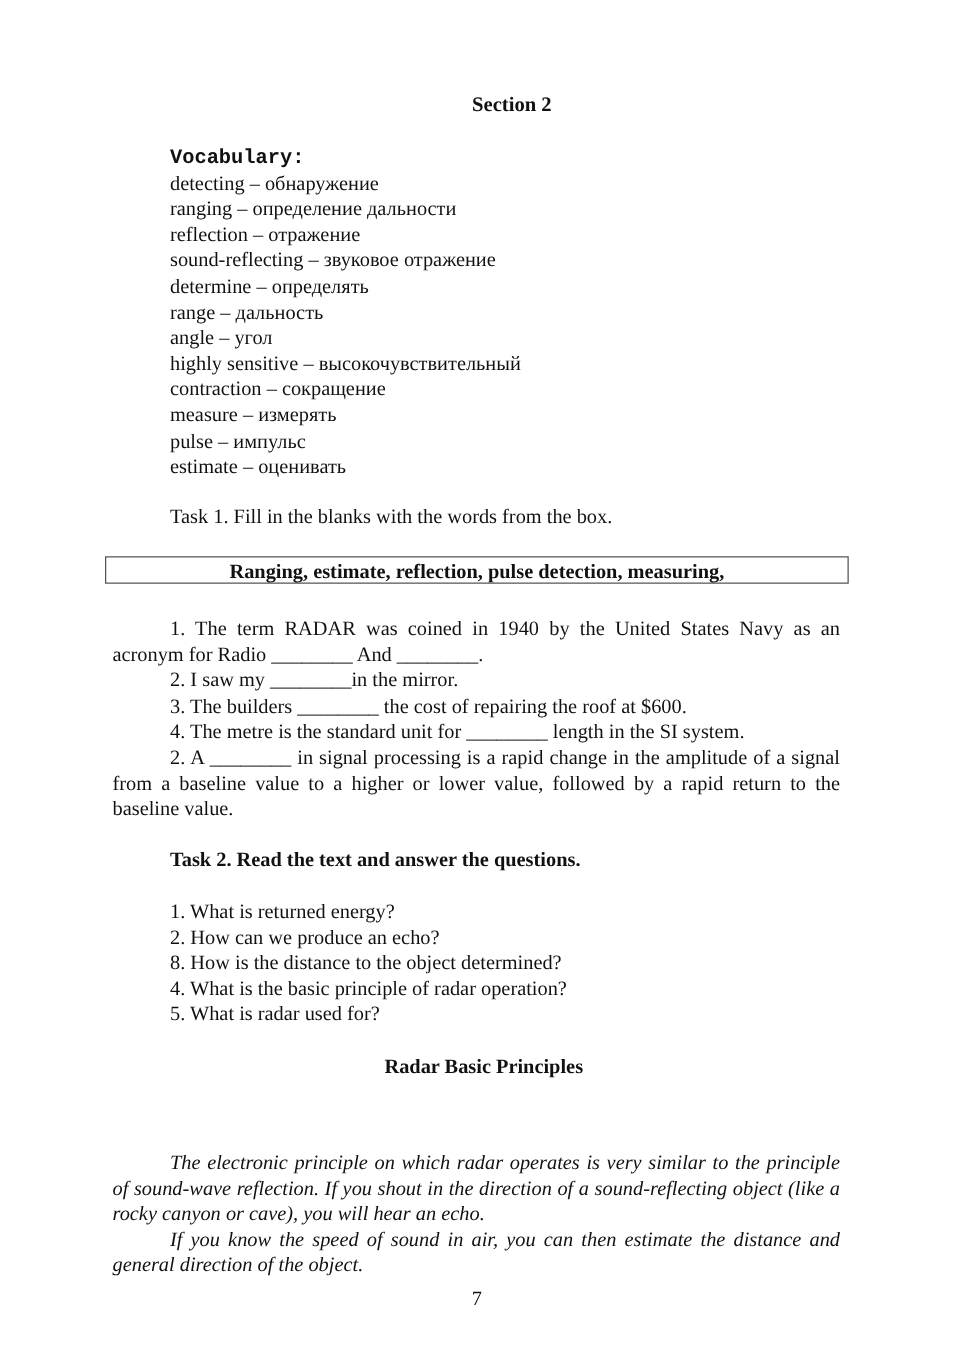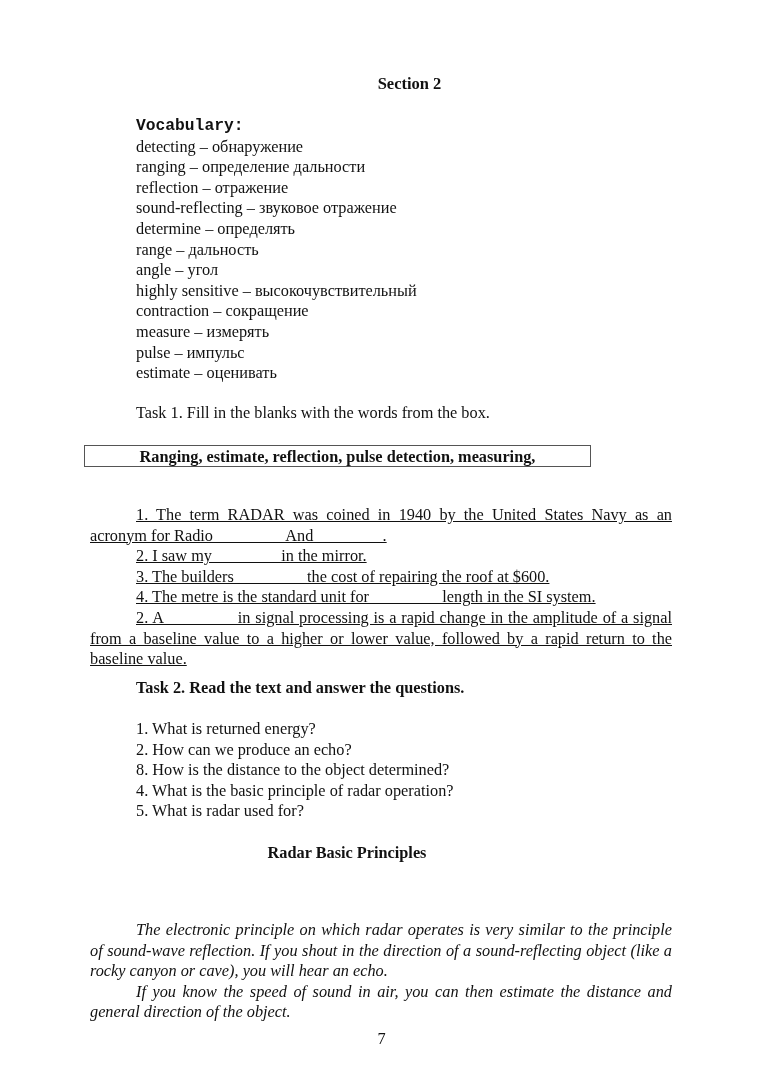--- a/index.html
+++ b/index.html
@@ -9,32 +9,32 @@
     color: #111111; font-size: 16.3px;
   }
   .page { position: absolute; left: 0; top: 0; width: 763px; height: 1080px; }
   .abs { position: absolute; white-space: nowrap; }
   .bold { font-weight: bold; font-family: Liberation Mono, monospace; }
   .section-title { left: 0; width: 763px; top: 74px; text-align: center; font-weight: bold; font-size: 16.5px; margin-left: 28px; }
   .vocab { left: 136px; top: 116px; line-height: 20.6px; }
   .vocab div { white-space: nowrap; }
   .task1 { left: 136px; top: 403px; font-weight: normal; }
   .wordbox {
-    position: absolute; left: 84px; top: 445px; width: 507px; height: 22px;
+    position: absolute; left: 84px; top: 445px; width: 595px; height: 22px;
     border: 1px solid #555555; box-sizing: border-box;
     text-align: center; font-weight: bold; line-height: 21px;
   }
   .block { position: absolute; left: 90px; width: 582px; line-height: 20.6px; text-align: justify; }
   .block p { margin: 0; text-indent: 46px; }
   .block p.last { text-align-last: left; }
-  .ex1 { top: 505px; text-decoration: underline; }
+  .ex1 { top: 493px; }
   .task2 { left: 136px; top: 678px; font-weight: bold; }
   .questions { left: 136px; top: 719px; line-height: 20.6px; }
   .questions div { white-space: nowrap; }
-  .reading-title { left: 0; width: 694px; top: 843px; text-align: center; font-weight: bold; }
+  .reading-title { left: 0; width: 694px; top: 843px; text-align: center; font-weight: bold; padding-left: 40px; }
   .reading { top: 920px; font-style: italic; }
   .page-number { left: 0; width: 763px; top: 1029px; text-align: center; }
 </style>
 </head>
 <body>
 
 <div class="page">
 
   <div class="abs section-title">Section 2</div>
 

